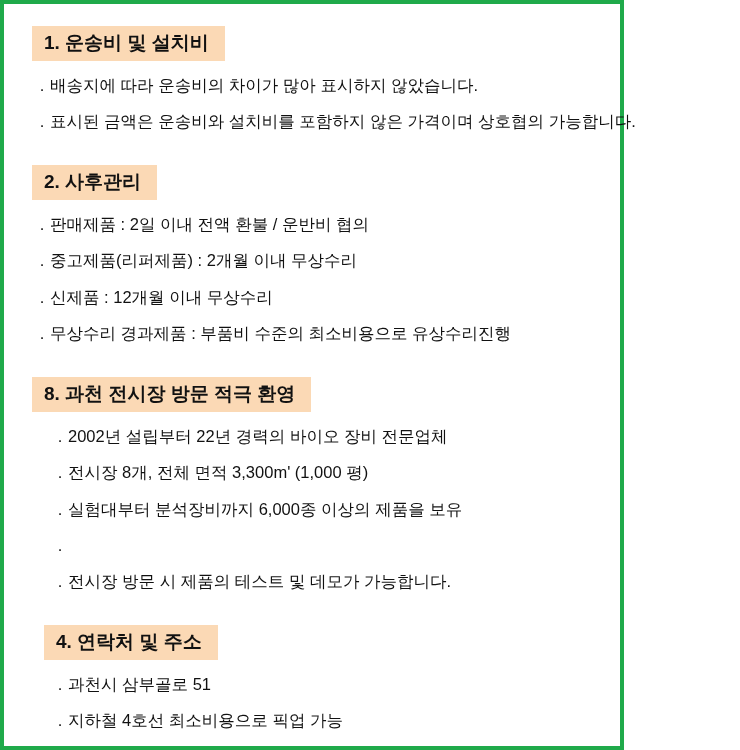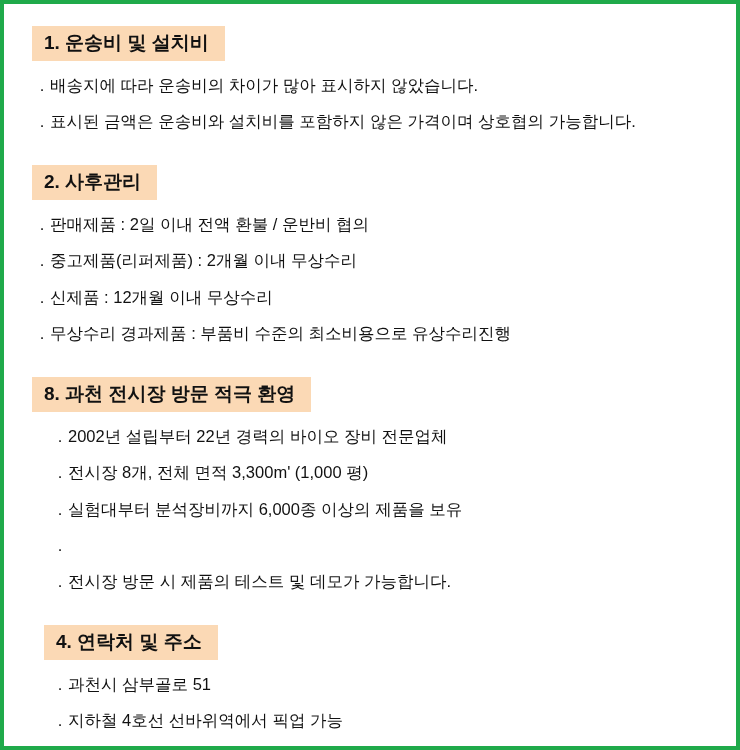--- a/index.html
+++ b/index.html
@@ -7,21 +7,21 @@
     padding: 0;
   }
   body {
     width: 740px;
     height: 750px;
     background: #ffffff;
     font-family: "Liberation Sans", sans-serif;
   }
   .page {
     box-sizing: border-box;
-    width: 740px;
+    width: 624px;
     height: 750px;
     background: #ffffff;
     border: 4px solid #1faa4a;
     padding: 22px 22px 10px 22px;
   }
   .section {
     margin-bottom: 26px;
   }
   .section:last-child {
     margin-bottom: 0;
@@ -139,21 +139,21 @@
 
   <div class="section sec4">
     <div class="section-heading">4. 연락처 및 주소</div>
     <ul class="items">
       <li class="item">
         <span class="bullet">.</span>
         <span class="item-text">과천시 삼부골로 51</span>
       </li>
       <li class="item">
         <span class="bullet">.</span>
-        <span class="item-text">지하철 4호선 선바위역에서 픽업 가능</span>
+        <span class="item-text">지하철 4호선 최소비용으로 픽업 가능</span>
       </li>
       <li class="item">
         <span class="bullet">.</span>
         <span class="item-text">전화번호 02-2057-3407, 042-826-3407, 010-8678-3401</span>
       </li>
     </ul>
   </div>
 
 </div>
 

